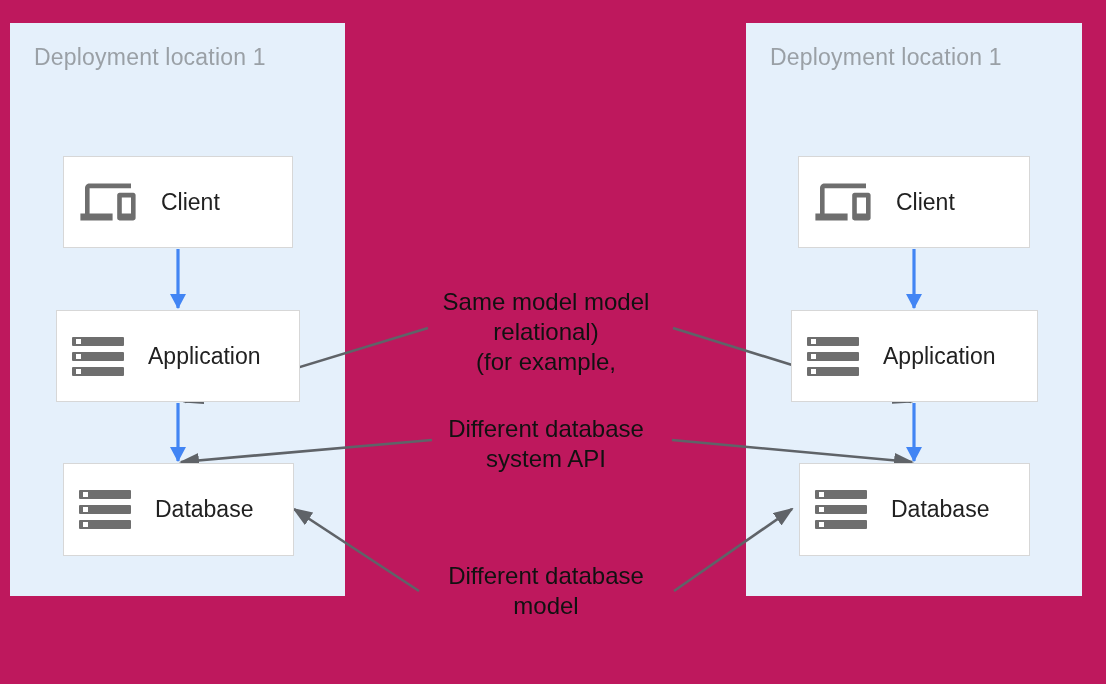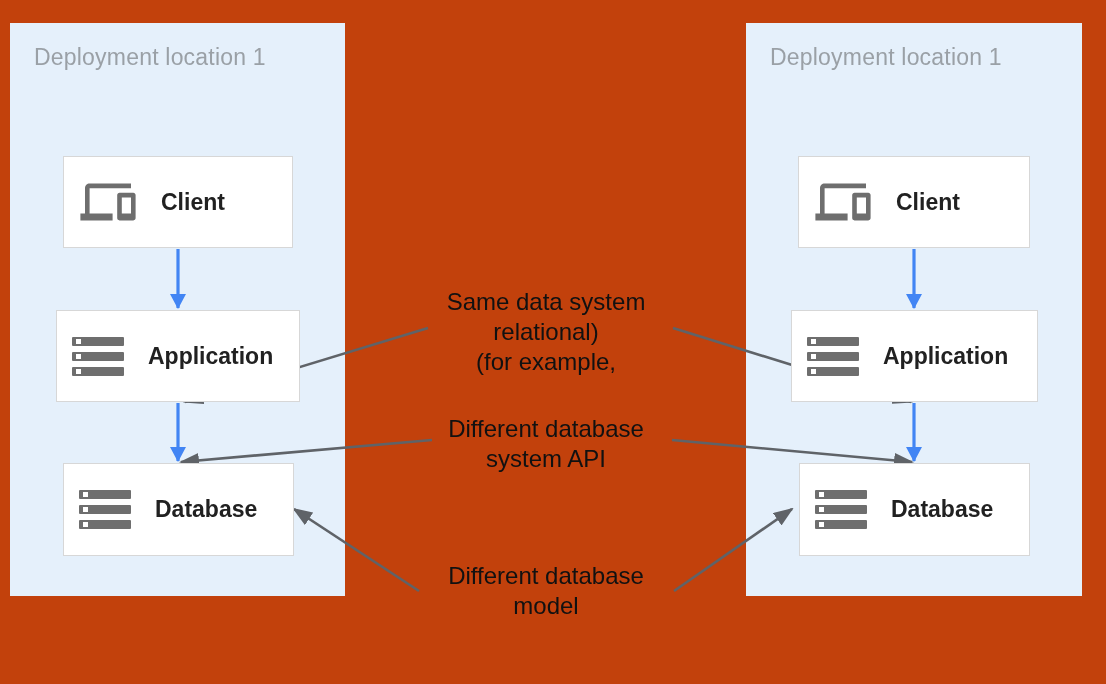--- a/index.html
+++ b/index.html
@@ -1,22 +1,22 @@
 <!DOCTYPE html>
 <html><head>
 <meta charset="utf-8">
 <style>
   html,body{margin:0;padding:0;background:#ffffff;font-family:"Liberation Sans",sans-serif;}
-  .canvas{position:relative;width:1106px;height:684px;background:#c2410c;overflow:hidden;}
+  .canvas{position:relative;width:1106px;height:684px;background:#be185d;overflow:hidden;}
   .panel{position:absolute;background:#e5f0fb;}
   .panel-left{left:10px;top:23px;width:335px;height:573px;}
   .panel-right{left:746px;top:23px;width:336px;height:573px;}
   .panel-title{position:absolute;left:24px;top:21px;font-size:23px;color:#9aa0a6;letter-spacing:.2px;white-space:nowrap;}
   .node{position:absolute;background:#ffffff;border:1px solid #d7d7d7;box-sizing:border-box;
-        display:flex;align-items:center;gap:24px;padding-left:15px;font-weight:bold;}
+        display:flex;align-items:center;gap:24px;padding-left:15px;}
   .node .label{font-size:23px;color:#212121;white-space:nowrap;}
   .node .icon{flex:0 0 auto;display:flex;align-items:center;}
   .n-client-l {left:63px; top:156px;width:230px;height:92px;}
   .n-app-l    {left:56px; top:310px;width:244px;height:92px;}
   .n-db-l     {left:63px; top:463px;width:231px;height:93px;}
   .n-client-r {left:798px;top:156px;width:232px;height:92px;}
   .n-app-r    {left:791px;top:310px;width:247px;height:92px;}
   .n-db-r     {left:799px;top:463px;width:231px;height:93px;}
   .overlay{position:absolute;left:0;top:0;width:1106px;height:684px;pointer-events:none;}
   .annotation{position:absolute;width:300px;text-align:center;font-size:24px;line-height:30px;color:#111111;}
@@ -143,21 +143,21 @@
           <rect x="4" y="2" width="5" height="5"></rect>
           <rect x="4" y="17" width="5" height="5"></rect>
           <rect x="4" y="32" width="5" height="5"></rect>
         </g>
       </svg>
     </span>
     <span class="label">Database</span>
   </div>
 
   <div class="annotation ann-1">
-    <div>Same data system</div>
+    <div>Same model model</div>
     <div>relational)</div>
     <div>(for example,</div>
   </div>
   <div class="annotation ann-2">
     <div>Different database</div>
     <div>system API</div>
   </div>
   <div class="annotation ann-3">
     <div>Different database</div>
     <div>model</div>

